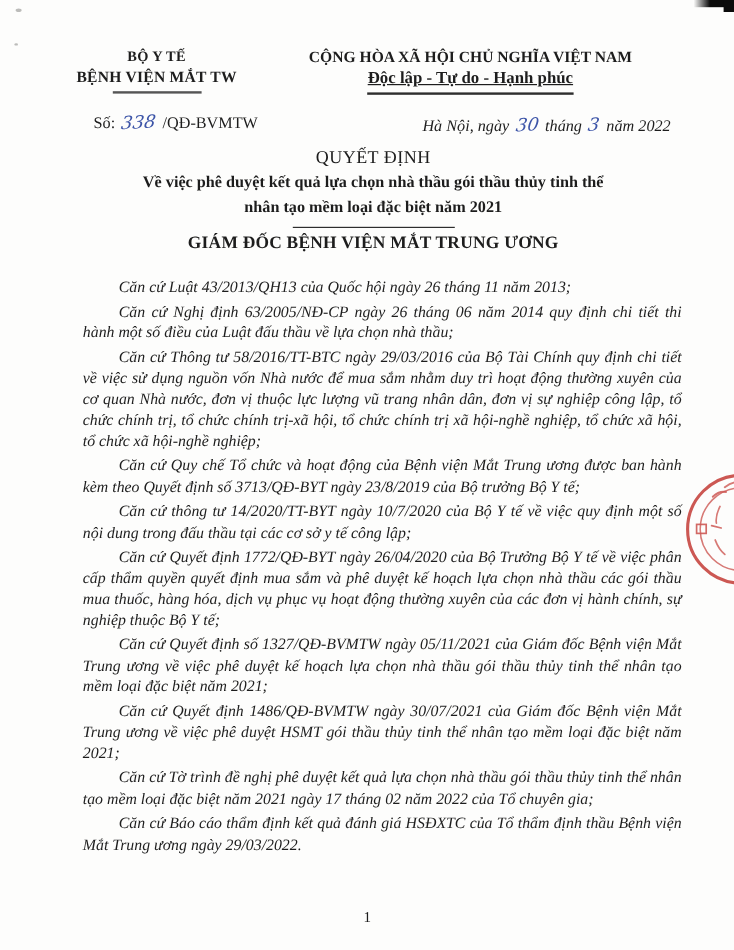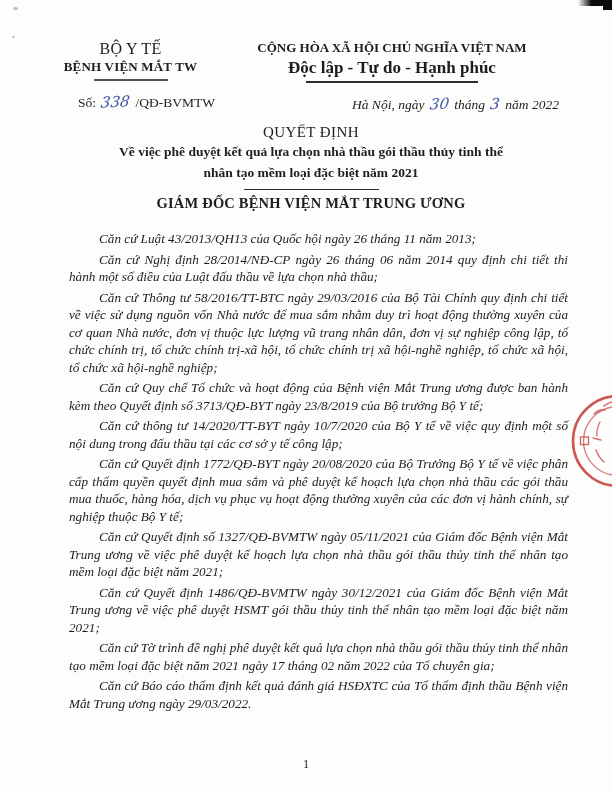--- a/index.html
+++ b/index.html
@@ -15,28 +15,28 @@
   
   .corner-bar{position:absolute;top:0;right:0;width:34px;height:6px;
     background:linear-gradient(to left,#0b0b0b 60%,rgba(11,11,11,0));}
   .corner-bar-nub{position:absolute;top:0;right:0;width:9px;height:10px;background:#0b0b0b;}
   .speck{position:absolute;background:#9a9a96;border-radius:50%;opacity:.65;}
   .speck.s1{left:13px;top:7px;width:5px;height:3px;}
   .speck.s2{left:12px;top:36px;width:3px;height:2px;}
 
   
   .hdr-left{position:absolute;left:38px;top:40px;width:185px;text-align:center;}
-  .ministry{font-size:16px;font-weight:normal;letter-spacing:.3px;}
+  .ministry{font-size:12px;font-weight:bold;letter-spacing:.3px;}
   .org{font-size:13px;font-weight:bold;margin-top:1px;letter-spacing:.2px;}
   .rule{background:#3c3c3c;height:1px;}
   .rule-left{width:74px;margin:4px auto 0;height:2px;background:#555;}
   .so-line{position:absolute;left:78px;top:95px;font-size:13.5px;}
   .hdr-right{position:absolute;left:242px;top:40px;width:300px;text-align:center;}
   .nat-title{font-size:13px;font-weight:bold;white-space:nowrap;}
-  .nat-motto{font-size:17px;font-weight:bold;margin-top:2px;}
+  .nat-motto{font-size:14px;font-weight:bold;margin-top:2px;text-decoration:underline;}
   .rule-right{width:172px;margin:3px auto 0;height:1.6px;background:#2e2e2e;}
   .dateline{position:absolute;left:352px;top:97px;font-size:13.5px;font-style:italic;white-space:nowrap;}
   .hand{
     font-family:"DejaVu Serif",serif;
     color:#3d55a8;
     font-style:italic;
     font-size:15px;
     display:inline-block;
     transform:skewX(-10deg) rotate(-3deg);
     margin:0 2px;
@@ -105,27 +105,27 @@
   <div class="title-block">
     <div class="doc-type">QUYẾT ĐỊNH</div>
     <div class="subject">Về việc phê duyệt kết quả lựa chọn nhà thầu gói thầu thủy tinh thể</div>
     <div class="subject">nhân tạo mềm loại đặc biệt năm 2021</div>
     <div class="rule rule-mid"></div>
     <div class="authority">GIÁM ĐỐC BỆNH VIỆN MẮT TRUNG ƯƠNG</div>
   </div>
 
   <div class="body-text">
     <p class="para">Căn cứ Luật 43/2013/QH13 của Quốc hội ngày 26 tháng 11 năm 2013;</p>
-    <p class="para">Căn cứ Nghị định 28/2014/NĐ-CP ngày 26 tháng 06 năm 2014 quy định chi tiết thi hành một số điều của Luật đấu thầu về lựa chọn nhà thầu;</p>
+    <p class="para">Căn cứ Nghị định 63/2005/NĐ-CP ngày 26 tháng 06 năm 2014 quy định chi tiết thi hành một số điều của Luật đấu thầu về lựa chọn nhà thầu;</p>
     <p class="para">Căn cứ Thông tư 58/2016/TT-BTC ngày 29/03/2016 của Bộ Tài Chính quy định chi tiết về việc sử dụng nguồn vốn Nhà nước để mua sắm nhằm duy trì hoạt động thường xuyên của cơ quan Nhà nước, đơn vị thuộc lực lượng vũ trang nhân dân, đơn vị sự nghiệp công lập, tổ chức chính trị, tổ chức chính trị-xã hội, tổ chức chính trị xã hội-nghề nghiệp, tổ chức xã hội, tổ chức xã hội-nghề nghiệp;</p>
     <p class="para">Căn cứ Quy chế Tổ chức và hoạt động của Bệnh viện Mắt Trung ương được ban hành kèm theo Quyết định số 3713/QĐ-BYT ngày 23/8/2019 của Bộ trưởng Bộ Y tế;</p>
     <p class="para">Căn cứ thông tư 14/2020/TT-BYT ngày 10/7/2020 của Bộ Y tế về việc quy định một số nội dung trong đấu thầu tại các cơ sở y tế công lập;</p>
-    <p class="para">Căn cứ Quyết định 1772/QĐ-BYT ngày 20/08/2020 của Bộ Trưởng Bộ Y tế về việc phân cấp thẩm quyền quyết định mua sắm và phê duyệt kế hoạch lựa chọn nhà thầu các gói thầu mua thuốc, hàng hóa, dịch vụ phục vụ hoạt động thường xuyên của các đơn vị hành chính, sự nghiệp thuộc Bộ Y tế;</p>
+    <p class="para">Căn cứ Quyết định 1772/QĐ-BYT ngày 26/04/2020 của Bộ Trưởng Bộ Y tế về việc phân cấp thẩm quyền quyết định mua sắm và phê duyệt kế hoạch lựa chọn nhà thầu các gói thầu mua thuốc, hàng hóa, dịch vụ phục vụ hoạt động thường xuyên của các đơn vị hành chính, sự nghiệp thuộc Bộ Y tế;</p>
     <p class="para">Căn cứ Quyết định số 1327/QĐ-BVMTW ngày 05/11/2021 của Giám đốc Bệnh viện Mắt Trung ương về việc phê duyệt kế hoạch lựa chọn nhà thầu gói thầu thủy tinh thể nhân tạo mềm loại đặc biệt năm 2021;</p>
-    <p class="para">Căn cứ Quyết định 1486/QĐ-BVMTW ngày 30/12/2021 của Giám đốc Bệnh viện Mắt Trung ương về việc phê duyệt HSMT gói thầu thủy tinh thể nhân tạo mềm loại đặc biệt năm 2021;</p>
+    <p class="para">Căn cứ Quyết định 1486/QĐ-BVMTW ngày 30/07/2021 của Giám đốc Bệnh viện Mắt Trung ương về việc phê duyệt HSMT gói thầu thủy tinh thể nhân tạo mềm loại đặc biệt năm 2021;</p>
     <p class="para">Căn cứ Tờ trình đề nghị phê duyệt kết quả lựa chọn nhà thầu gói thầu thủy tinh thể nhân tạo mềm loại đặc biệt năm 2021 ngày 17 tháng 02 năm 2022 của Tổ chuyên gia;</p>
     <p class="para">Căn cứ Báo cáo thẩm định kết quả đánh giá HSĐXTC của Tổ thẩm định thầu Bệnh viện Mắt Trung ương ngày 29/03/2022.</p>
   </div>
 
   <div class="page-number">1</div>
 
   <svg class="stamp" width="46" height="112" viewBox="0 0 46 112">
     <g fill="none" stroke-linecap="round" stroke="#c43b36">
       <circle cx="52" cy="53" r="45" stroke-width="2.6"></circle>
       <circle cx="52" cy="53" r="34.5" stroke-width="1.3" opacity="0.8"></circle>

